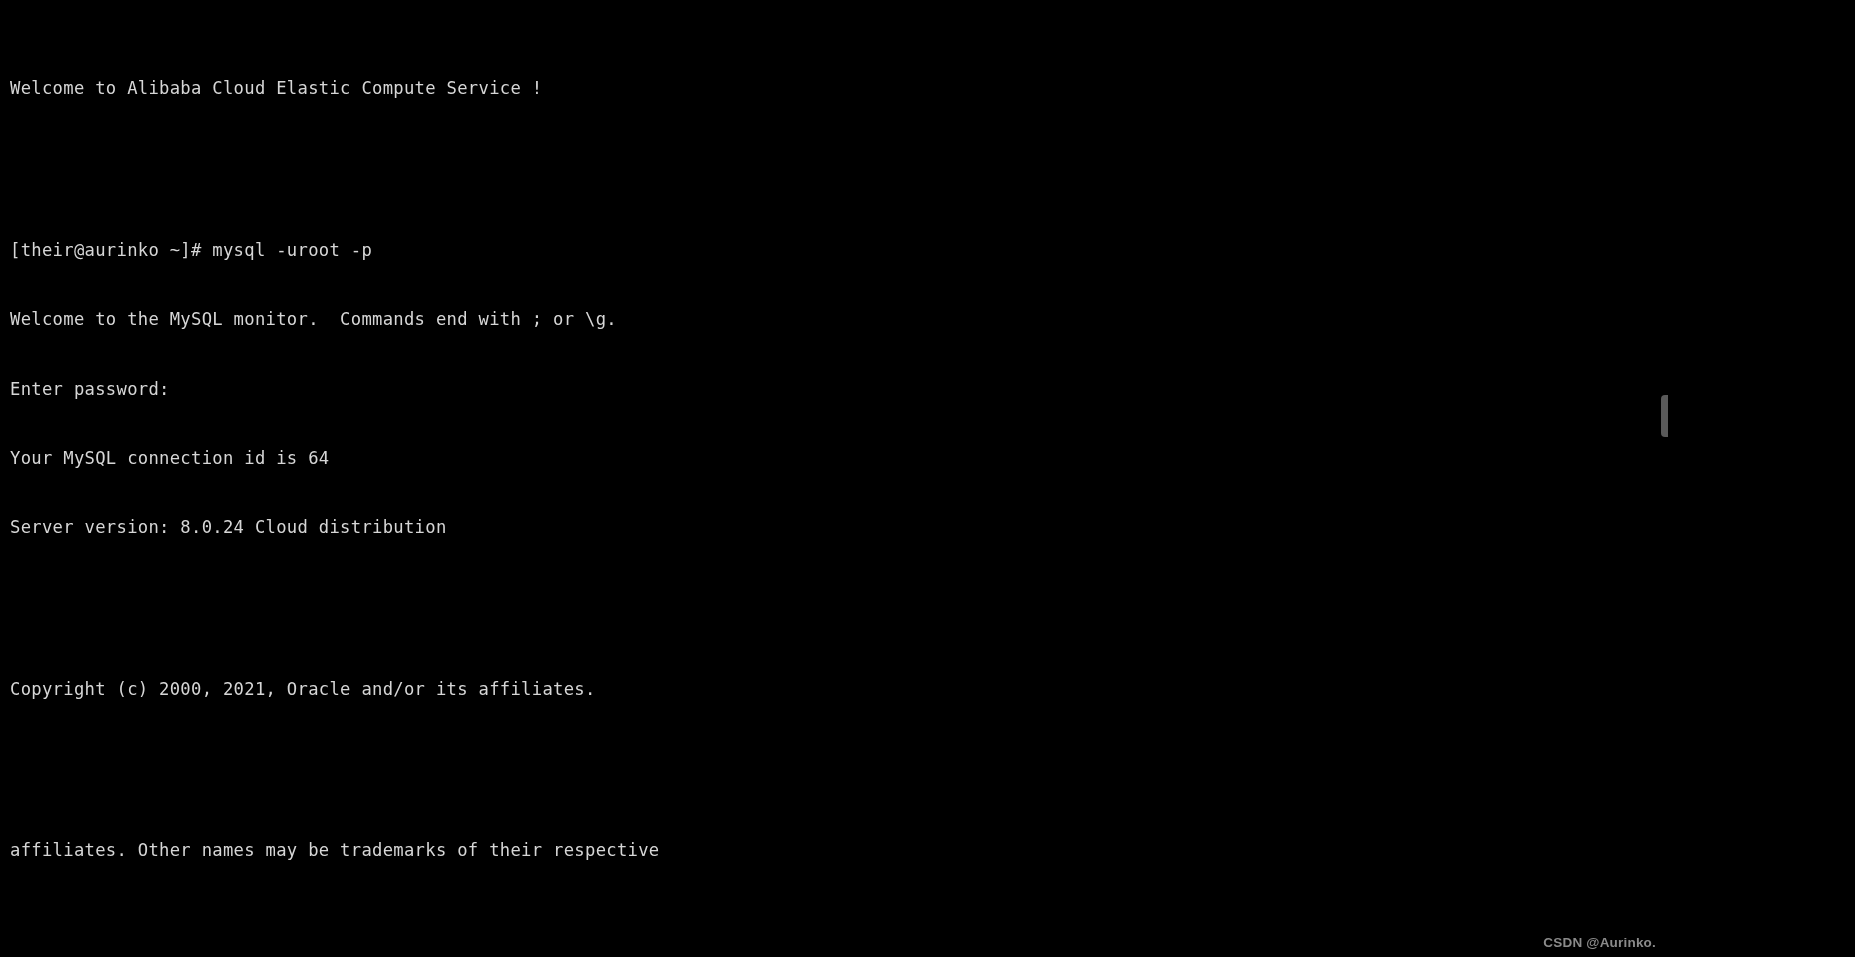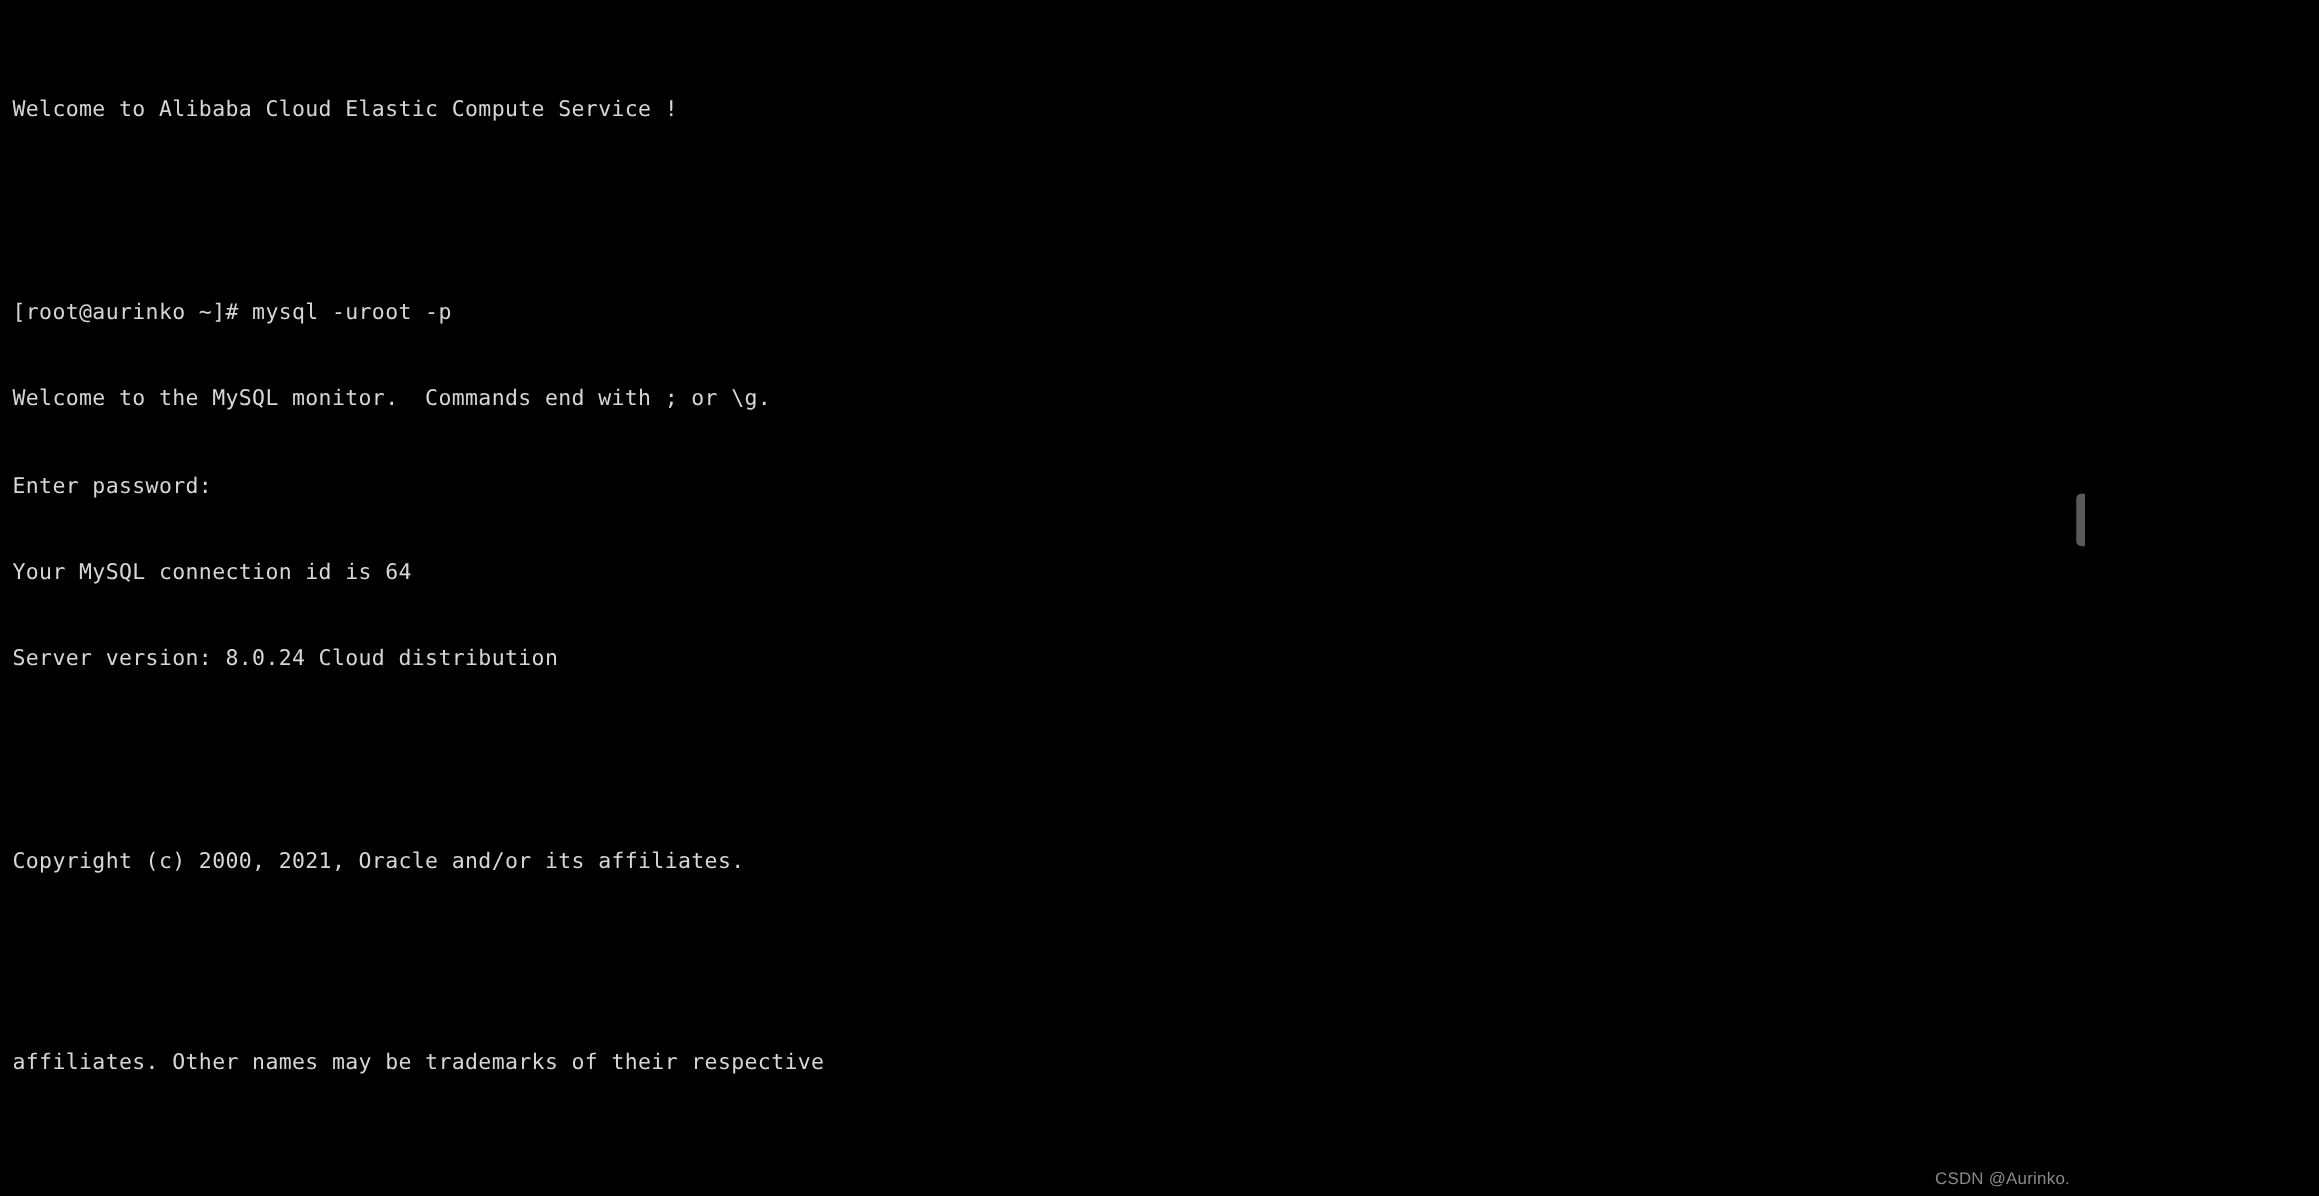--- a/index.html
+++ b/index.html
@@ -57,33 +57,34 @@
 
   #watermark {
     position: absolute;
     right: 12px;
     bottom: 7px;
     font-family: "Liberation Sans", sans-serif;
     font-size: 13.5px;
     color: #8a8a8a;
     letter-spacing: 0.2px;
     white-space: pre;
+    font-weight: bold;
   }
 </style>
 </head>
 <body>
 
 <div id="terminal">
 
   <div class="screen">
 
     <div class="line">Welcome to Alibaba Cloud Elastic Compute Service !</div>
     <div class="blank"></div>
 
-    <div class="line">[root@aurinko ~]# mysql -uroot -p</div>
+    <div class="line">[their@aurinko ~]# mysql -uroot -p</div>
     <div class="line">Welcome to the MySQL monitor.  Commands end with ; or \g.</div>
     <div class="line">Enter password:</div>
     <div class="line">Your MySQL connection id is 64</div>
     <div class="line">Server version: 8.0.24 Cloud distribution</div>
     <div class="blank"></div>
 
     <div class="line">Copyright (c) 2000, 2021, Oracle and/or its affiliates.</div>
     <div class="blank"></div>
 
     <div class="line">affiliates. Other names may be trademarks of their respective</div>

